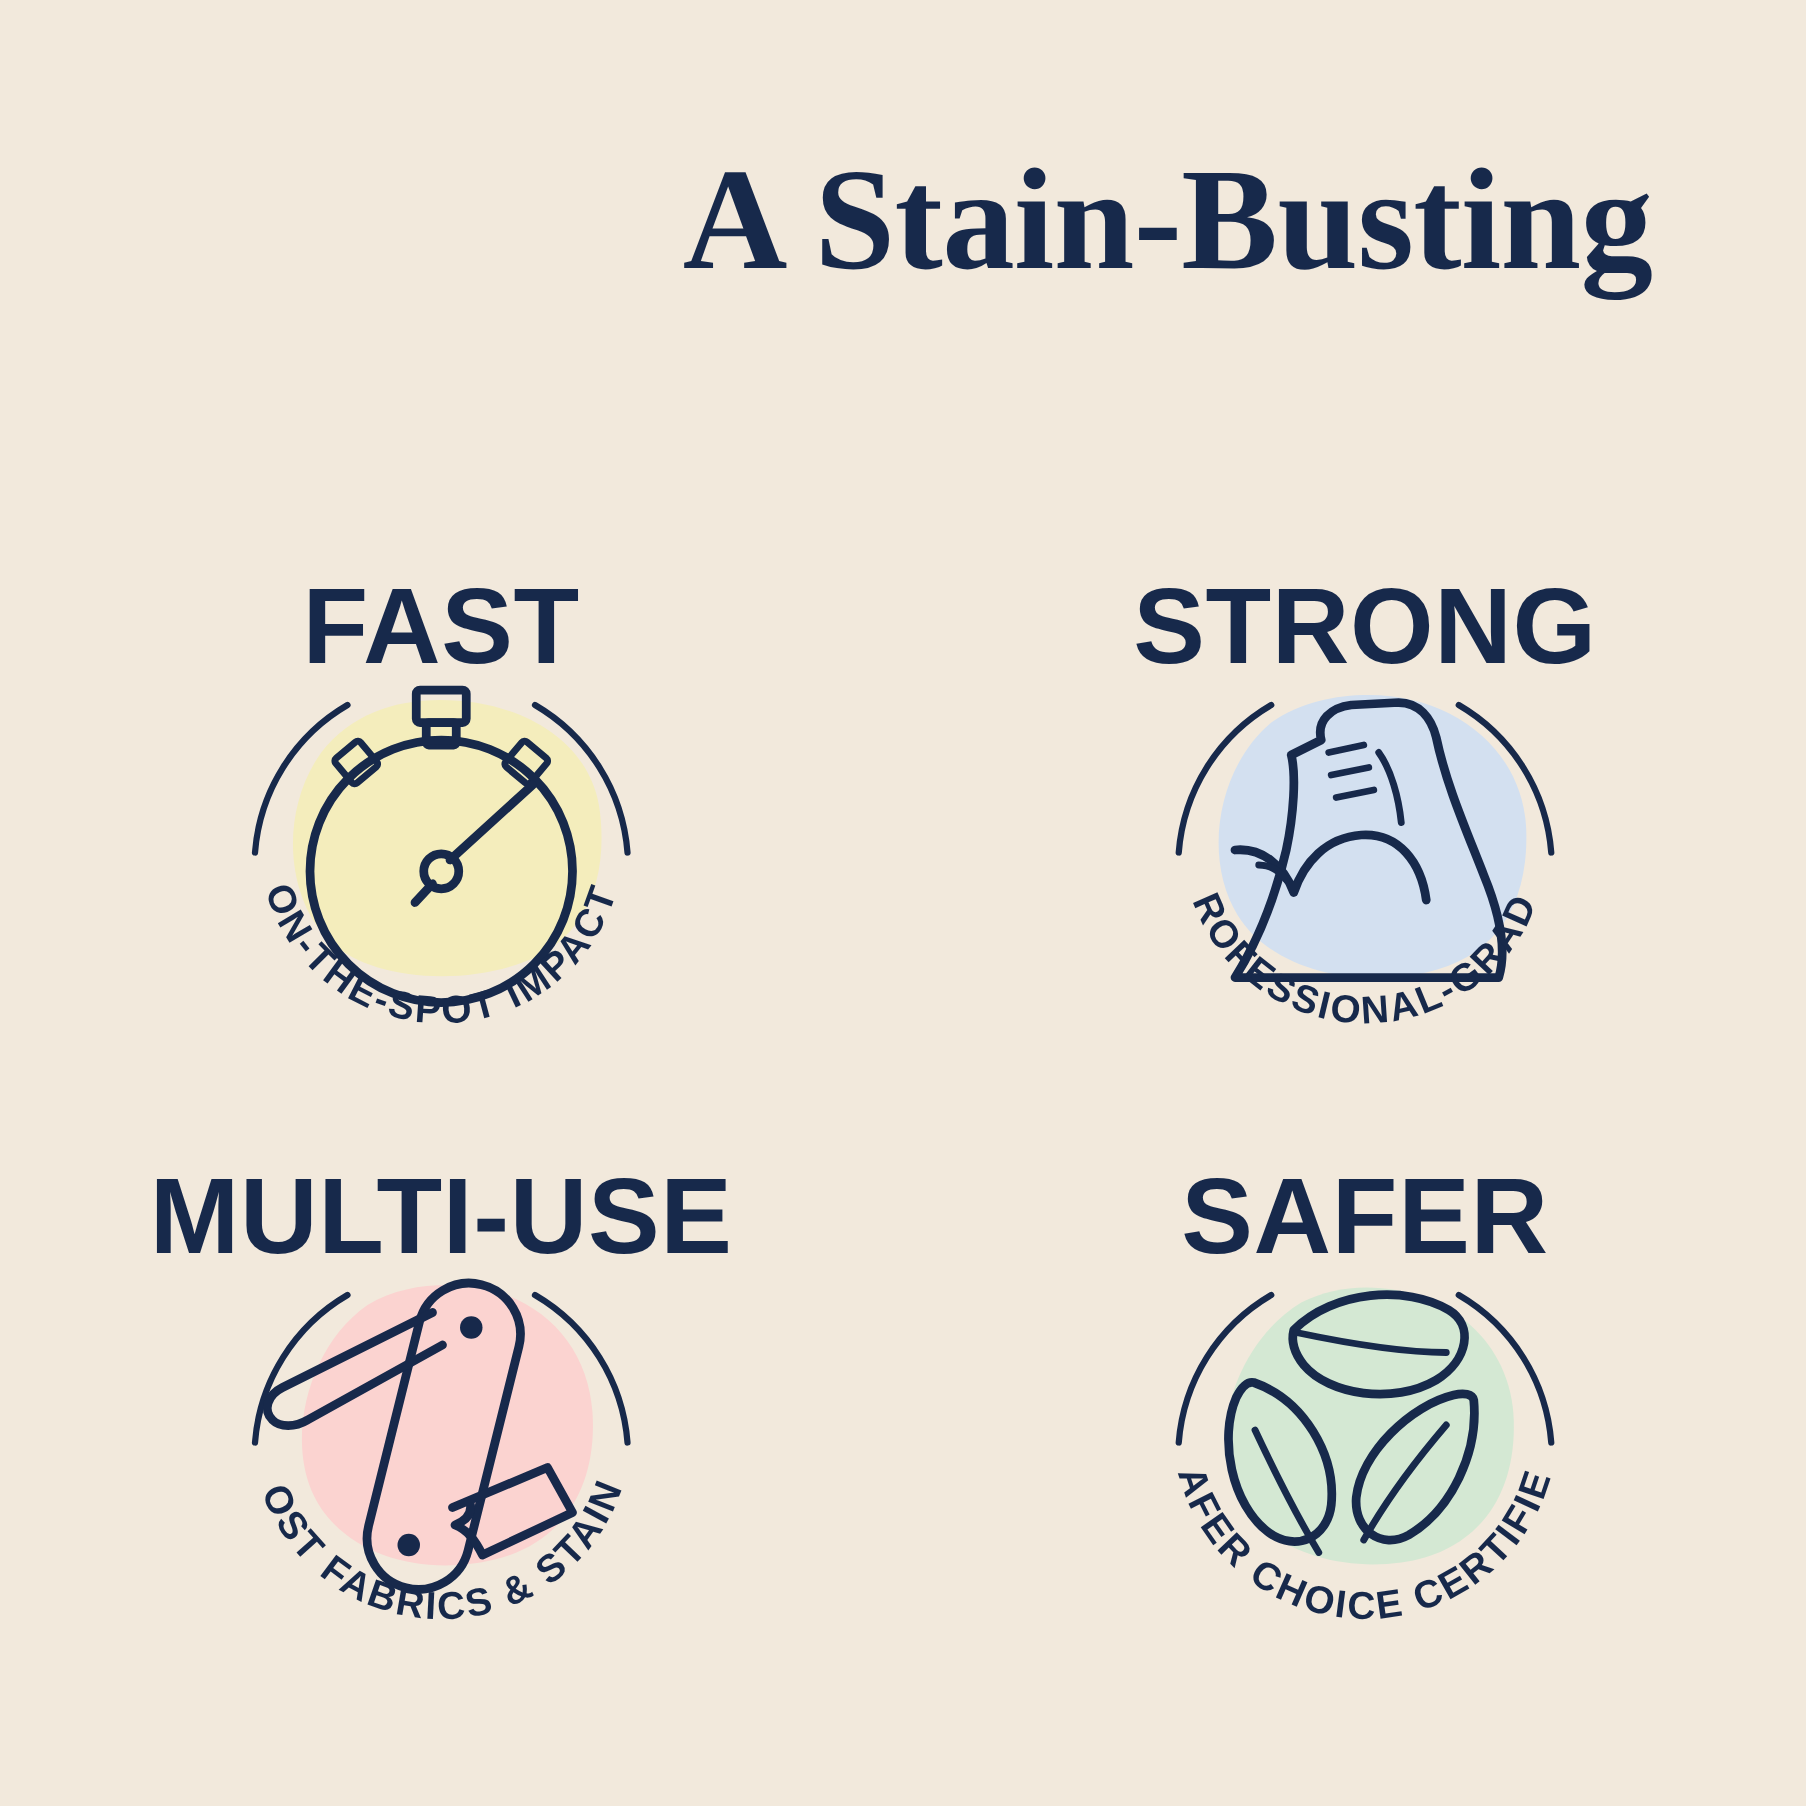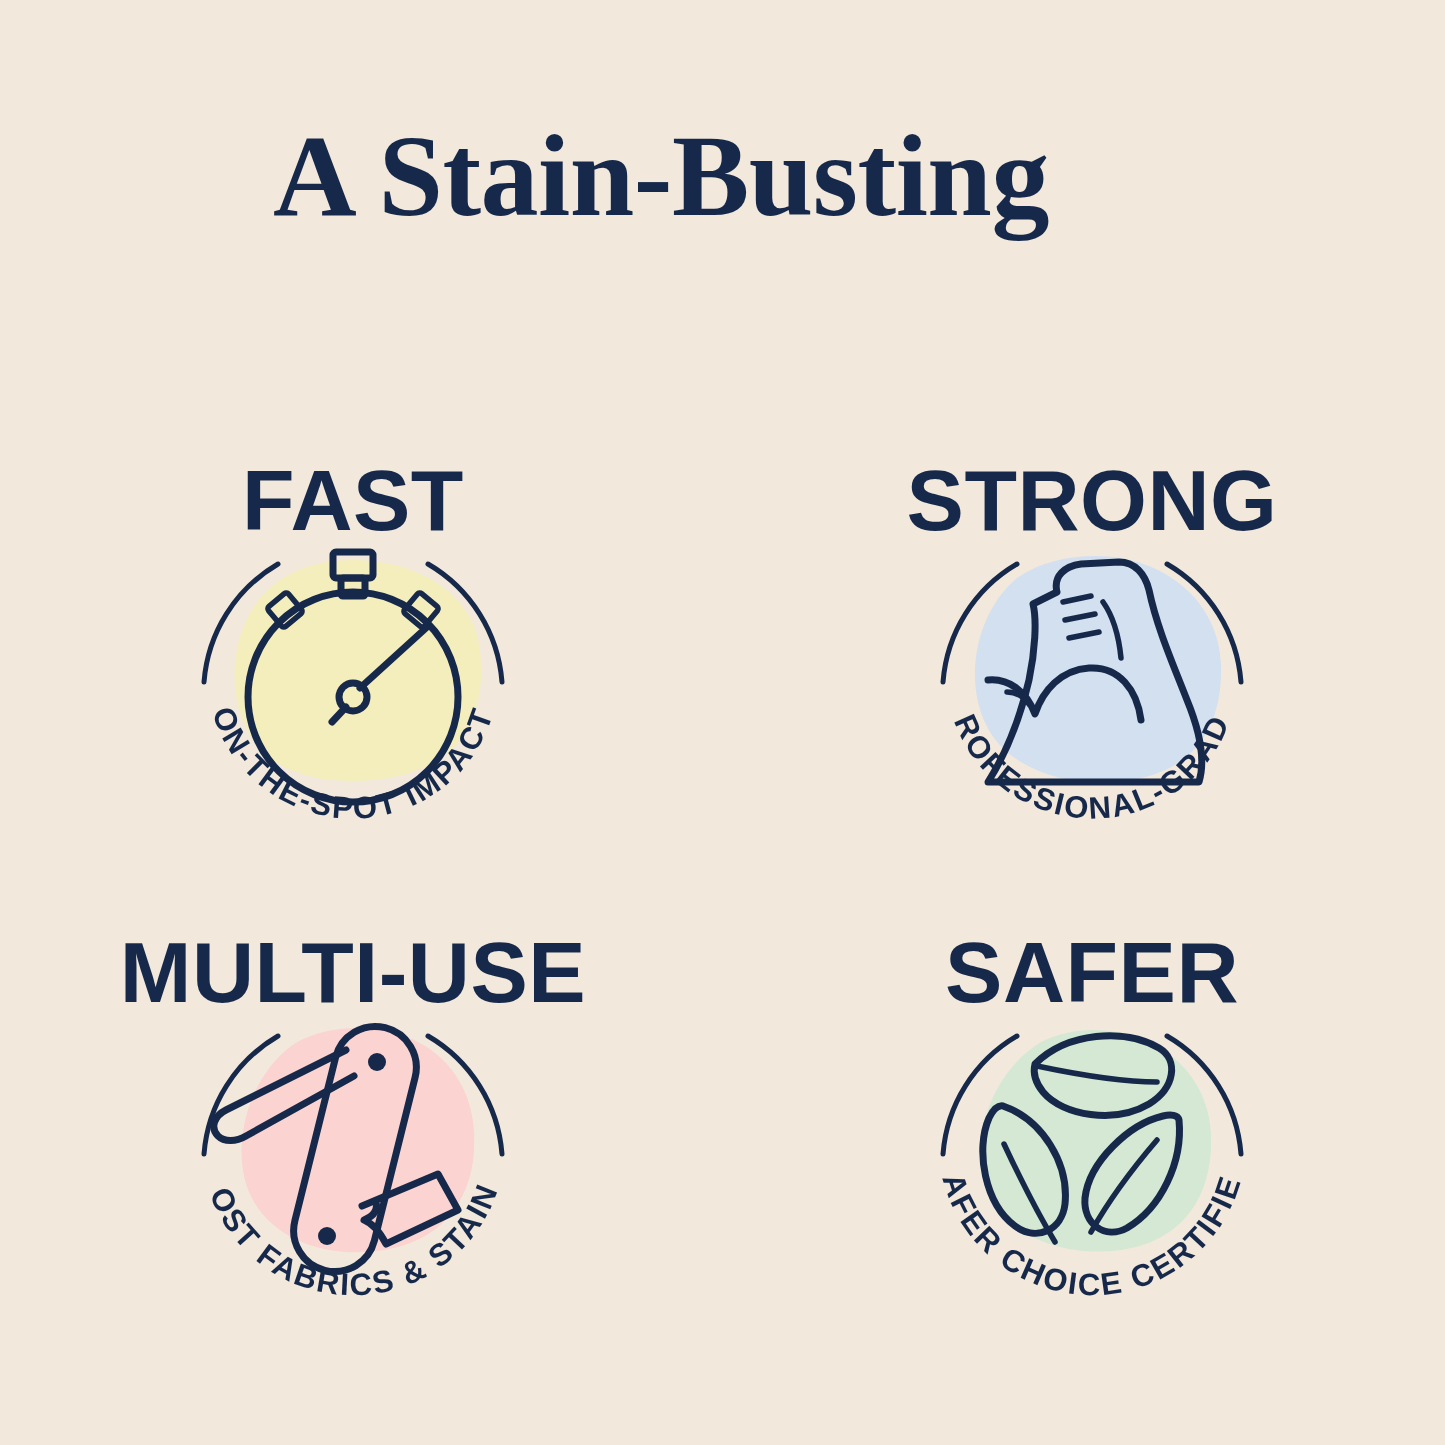--- a/index.html
+++ b/index.html
@@ -20,21 +20,21 @@
     height: 1445px;
     background: #f2e9dc;
   }
 
   
   .title-block {
     position: absolute;
     top: 112px;
     left: 0;
     width: 1322px;
-    text-align: center;
+    text-align: right;
   }
   .title-line {
     font-family: "Liberation Serif", "DejaVu Serif", serif;
     font-weight: 700;
     font-size: 116px;
     line-height: 1.12;
     letter-spacing: -0.5px;
     color: #17294b;
     display: block;
   }

